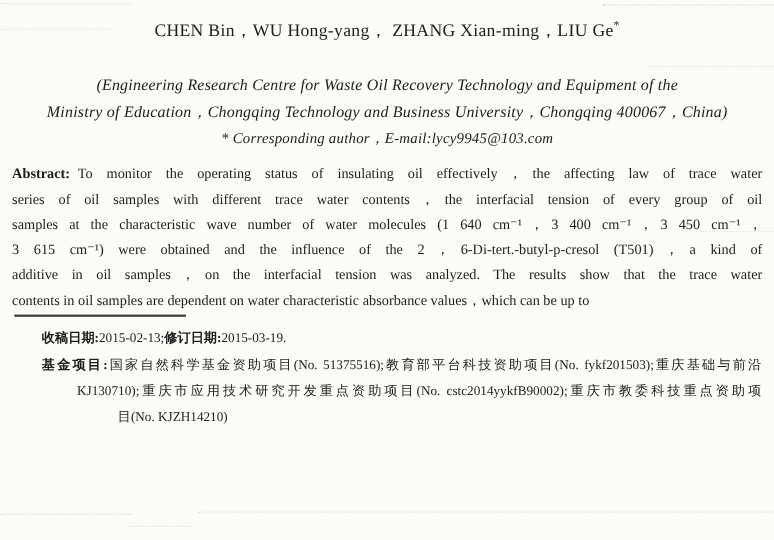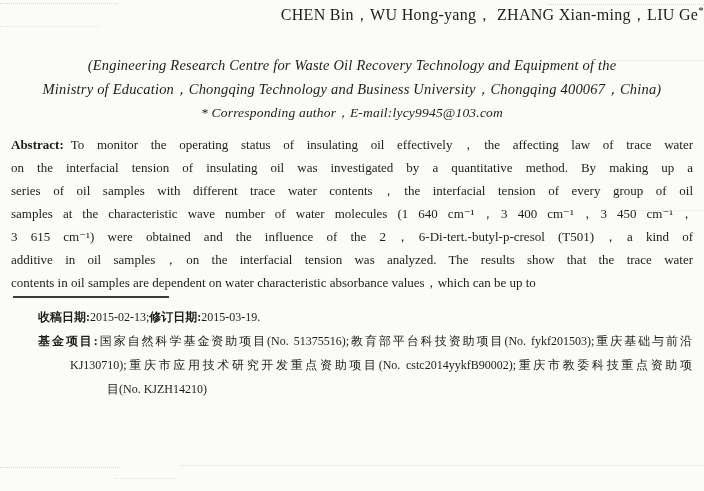--- a/index.html
+++ b/index.html
@@ -7,21 +7,22 @@
     width: 704px; height: 491px;
     background: #fbfbf8;
     color: #1c1c1c;
     font-family: "Liberation Serif", "DejaVu Serif", serif;
     position: relative;
     overflow: hidden;
   }
   .page { position: relative; width: 704px; height: 491px; }
 
   .authors {
-    text-align: right;
+    padding-top: 13px;
+    text-align: center;
     font-size: 16px;
     line-height: 21px;
     letter-spacing: 0.3px;
   }
   .authors .sup { vertical-align: super; font-size: 11px; }
 
   .affil-block { margin-top: 28px; }
   .affil {
     text-align: center;
     font-style: italic;
@@ -71,21 +72,20 @@
   <div class="authors"><span>CHEN Bin，WU Hong-yang， ZHANG Xian-ming，LIU Ge</span><span class="sup">*</span></div>
 
   <div class="affil-block">
     <div class="affil">(Engineering Research Centre for Waste Oil Recovery Technology and Equipment of the</div>
     <div class="affil">Ministry of Education，Chongqing Technology and Business University，Chongqing 400067，China)</div>
     <div class="affil corr">* Corresponding author，E-mail:lycy9945@103.com</div>
   </div>
 
   <div class="abstract">
     <div class="abs-line"><span class="abs-label">Abstract:</span><span>To monitor the operating status of insulating oil effectively，the affecting law of trace water</span></div>
-    <div class="abs-line">on the interfacial tension of insulating oil was investigated by a quantitative method. By making up a</div>
     <div class="abs-line">series of oil samples with different trace water contents，the interfacial tension of every group of oil</div>
     <div class="abs-line">samples at the characteristic wave number of water molecules (1 640 cm⁻¹，3 400 cm⁻¹，3 450 cm⁻¹，</div>
     <div class="abs-line">3 615 cm⁻¹) were obtained and the influence of the 2，6-Di-tert.-butyl-p-cresol (T501)，a kind of</div>
     <div class="abs-line">additive in oil samples，on the interfacial tension was analyzed. The results show that the trace water</div>
     <div class="abs-line last">contents in oil samples are dependent on water characteristic absorbance values，which can be up to</div>
   </div>
 
   <div class="sep"></div>
 
   <div class="footnote">

